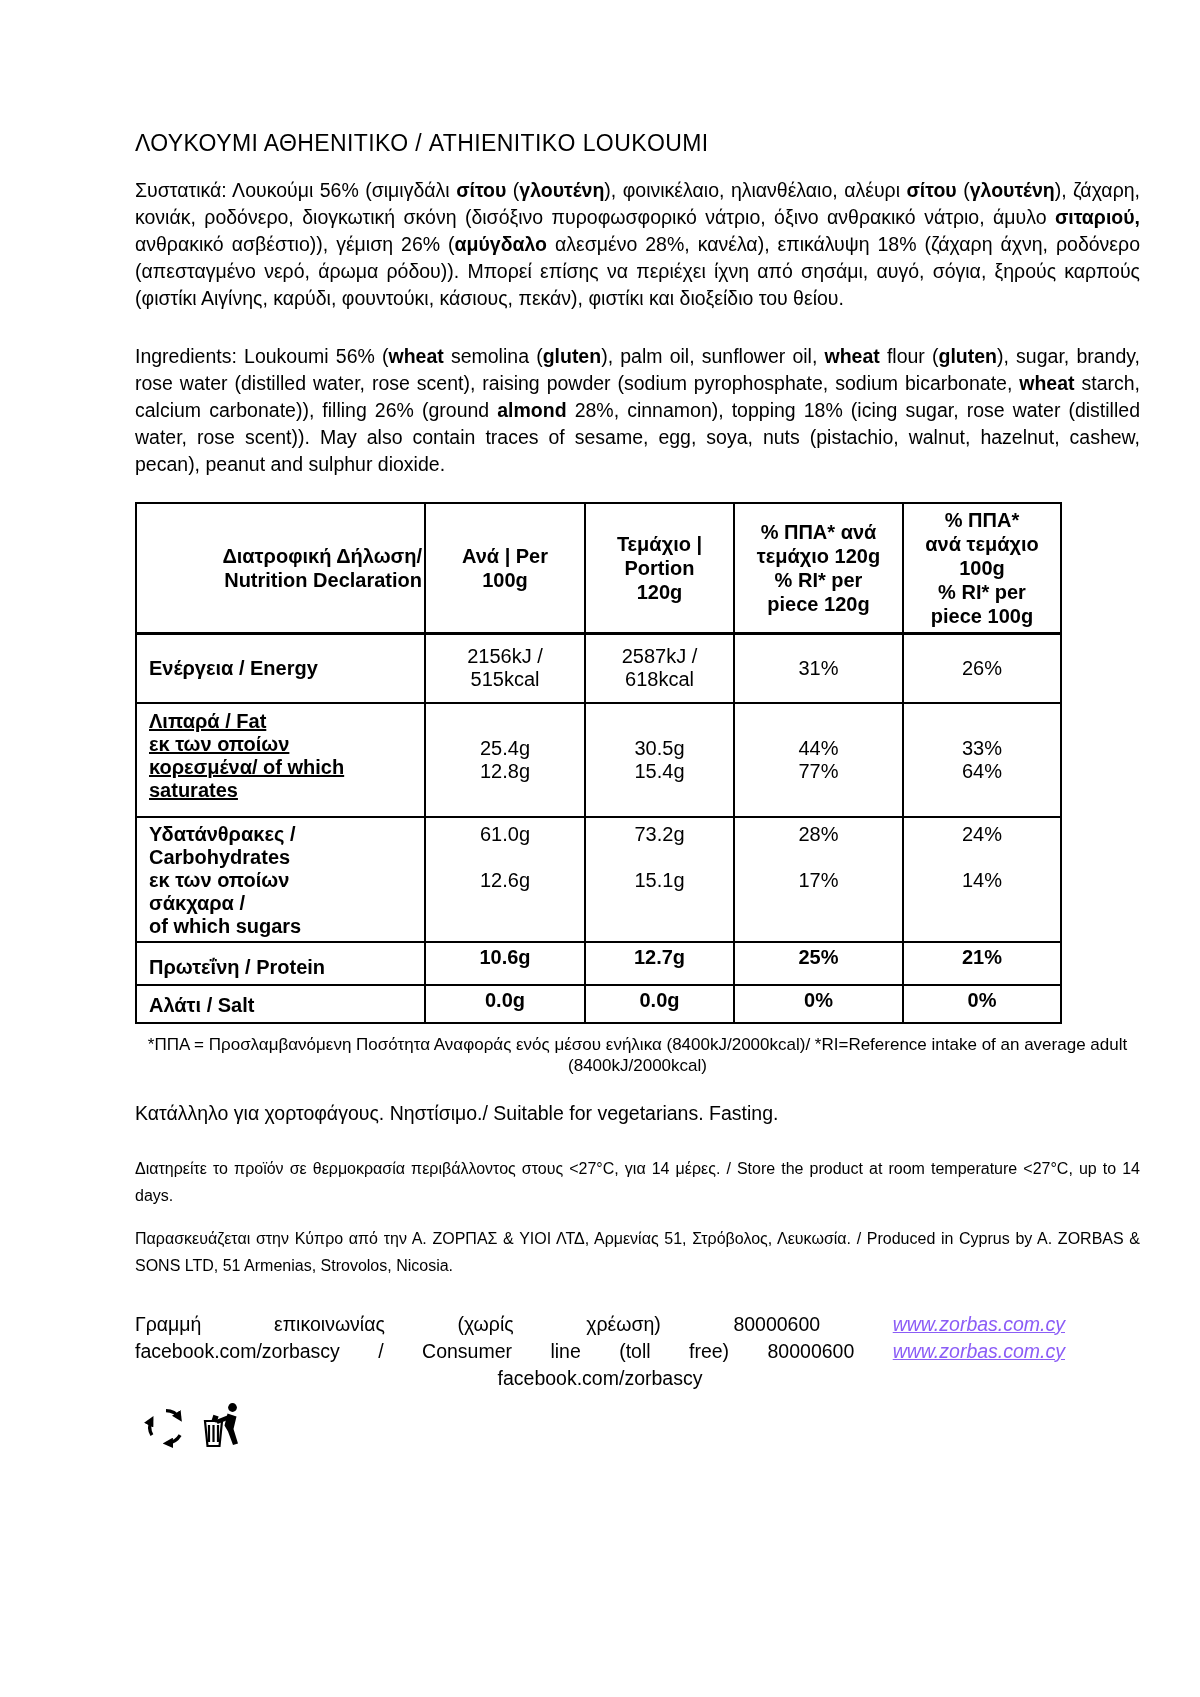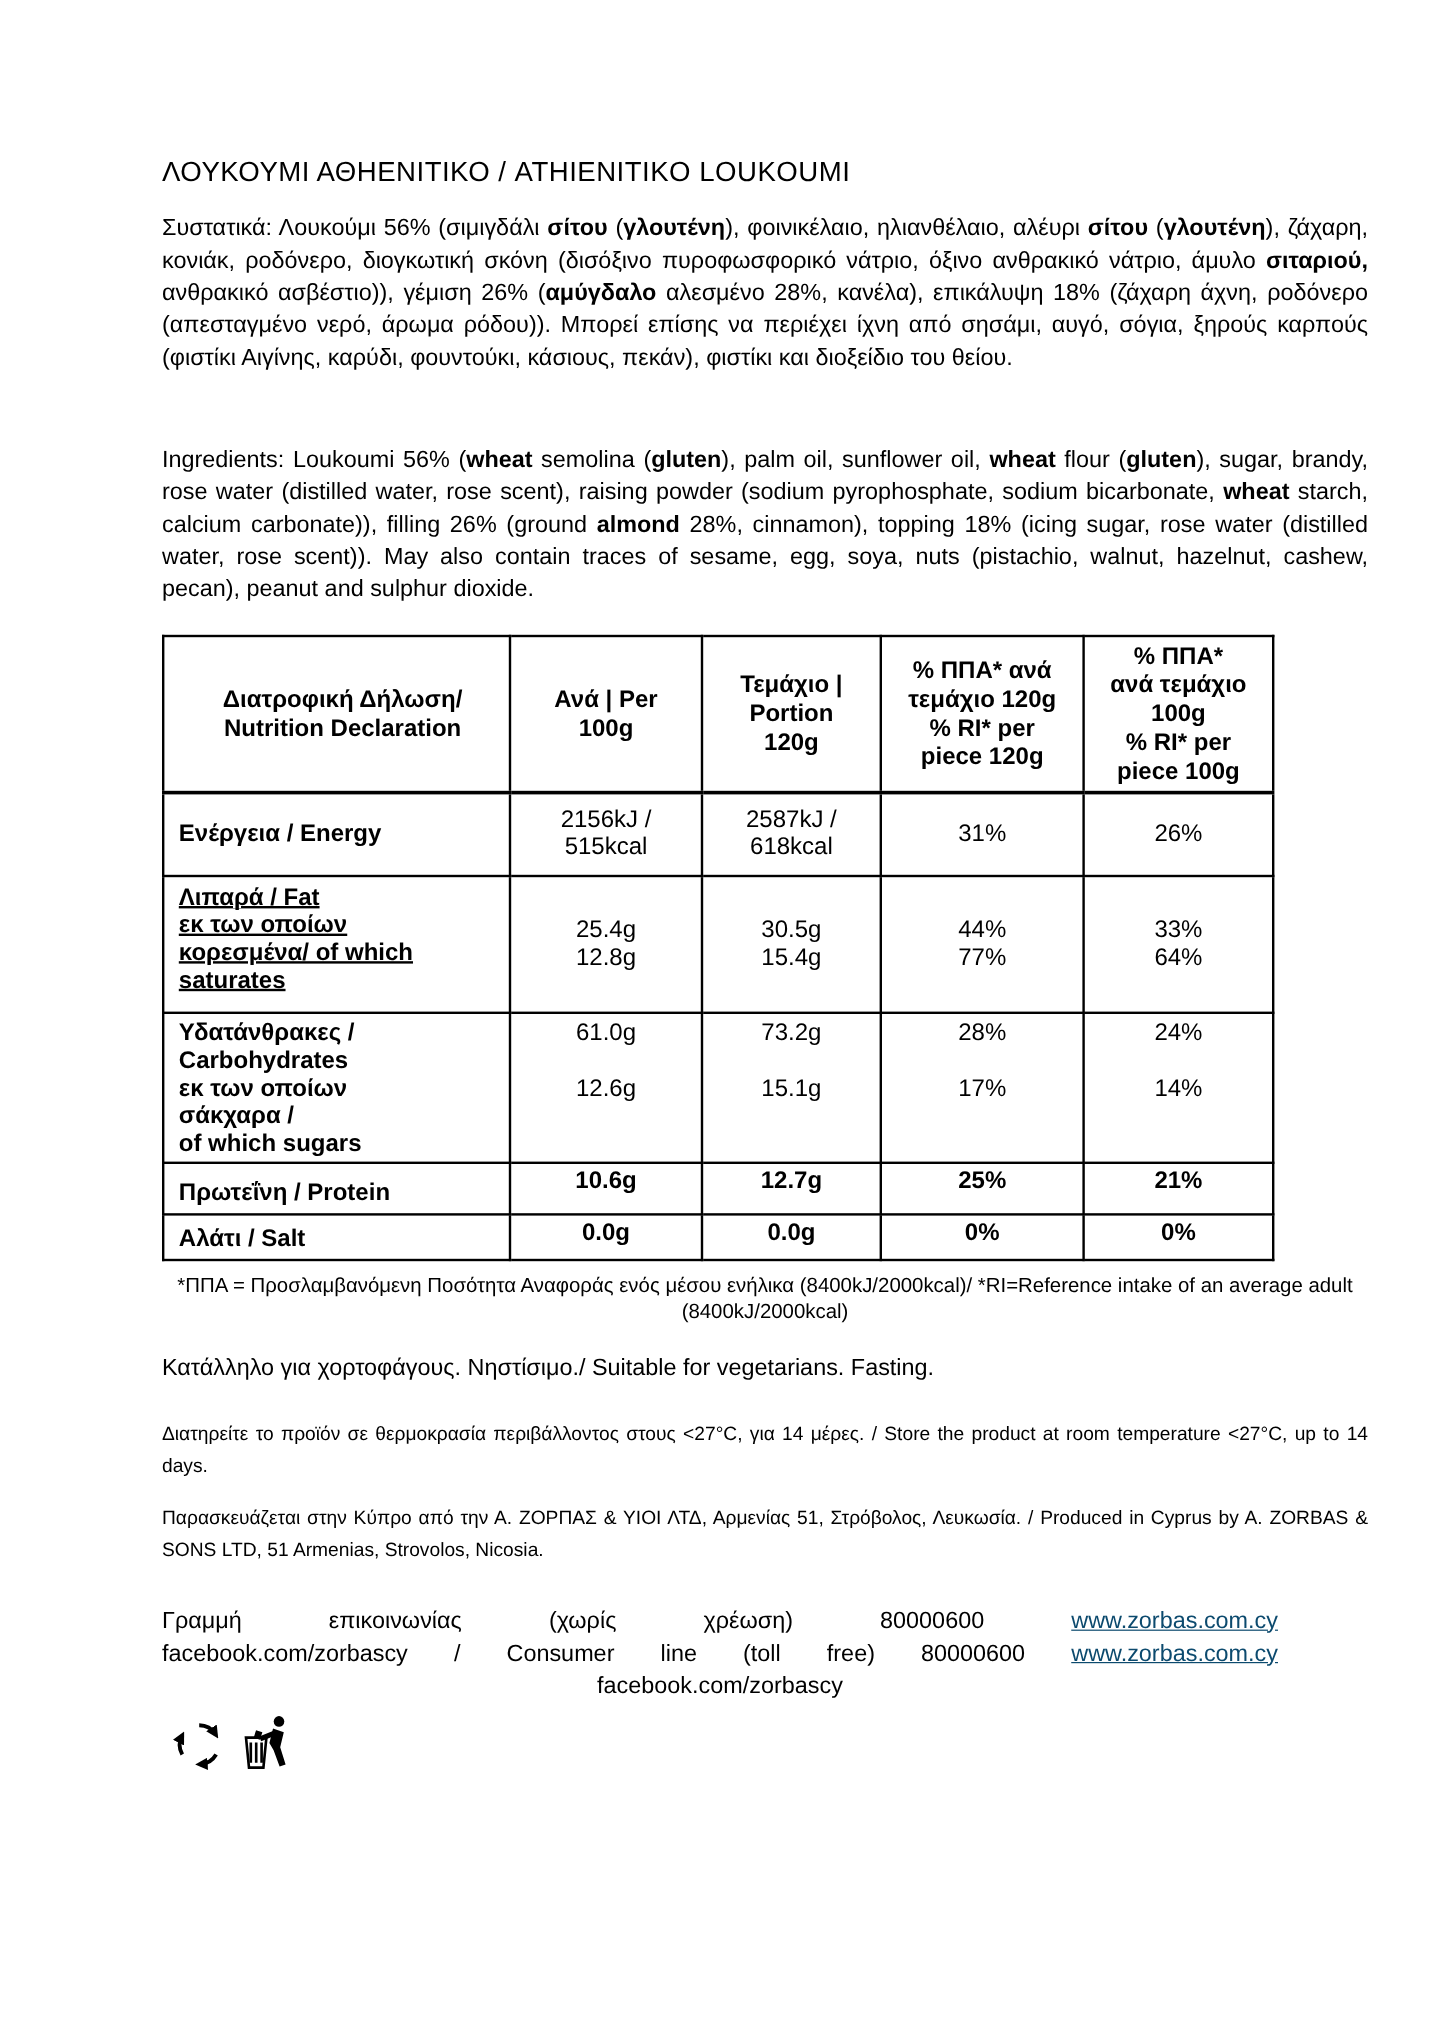--- a/index.html
+++ b/index.html
@@ -2,43 +2,43 @@
 <html><head>
 <meta charset="utf-8">
 <style>
   html,body{margin:0;padding:0;background:#ffffff;}
   body{width:1200px;height:1697px;overflow:hidden;
        font-family:"Liberation Sans","DejaVu Sans",sans-serif;color:#000;}
   .page{box-sizing:border-box;width:1200px;height:1257px;padding:130px 60px 0 135px;}
   .title{font-size:23px;font-weight:400;letter-spacing:0.4px;margin:0 0 20px 0;}
   .para{font-size:19.5px;line-height:27px;text-align:justify;margin:0 0 0 0;}
   .gap-sm{margin-top:18px;}
-  .gap-md{margin-top:58px;}
+  .gap-md{margin-top:31px;}
   table.nut{border-collapse:collapse;table-layout:fixed;width:925px;margin-top:24px;}
   table.nut td,table.nut th{border:2px solid #000;font-size:20px;overflow:hidden;}
   table.nut tr.hdr th{border-bottom:3px solid #000;font-weight:bold;text-align:center;
        vertical-align:middle;line-height:24px;padding:4px 2px;}
-  table.nut tr.hdr th.c0{text-align:center;padding-left:12px;}
+  table.nut tr.hdr th.c0{text-align:right;padding-left:12px;}
   .preline{white-space:pre-line;}
   td.lab{font-weight:bold;text-align:left;padding:3px 6px 3px 12px;line-height:23px;}
   td.val{text-align:center;line-height:23px;padding:2px 2px;}
   tr.r-energy td{vertical-align:middle;}
   tr.r-fat td.lab{vertical-align:top;padding-top:6px;text-decoration:underline;}
   tr.r-fat td.val{vertical-align:middle;}
   tr.r-carb td{vertical-align:top;padding-top:5px;border-radius:17px;}
   tr.r-prot td.lab,tr.r-salt td.lab{vertical-align:bottom;padding-bottom:5px;}
   tr.r-prot td.val,tr.r-salt td.val{vertical-align:top;padding-top:3px;font-weight:bold;}
   .footnote{font-size:17px;line-height:21px;margin:10px 0 0 0;text-align:center;}
   .suit{font-size:19.5px;line-height:27px;margin:24px 0 0 0;}
   .block{font-size:16px;line-height:27px;text-align:justify;margin:28px 0 0 0;}
   .block.tight{margin-top:16px;}
   .contact{margin-top:32px;font-size:19.5px;line-height:27px;}
   .cl{width:930px;text-align:center;}
   .cl.just{text-align:justify;text-align-last:justify;}
-  .lnk{color:#0c4a6e;text-decoration:underline;cursor:pointer;}
+  .lnk{color:#8b5cf6;text-decoration:underline;cursor:pointer;font-style:italic;}
   b{font-weight:bold;}
   .icons{margin-top:8px;height:50px;display:flex;align-items:flex-end;gap:10px;padding-left:8px;}
   .icons svg{display:block;}
 </style>
 </head>
 <body>
 
 <div class="page">
 
   <h1 class="title">ΛΟΥΚΟΥΜΙ ΑΘΗΕΝΙΤΙΚΟ / ATHIENITIKO LOUKOUMI</h1>

